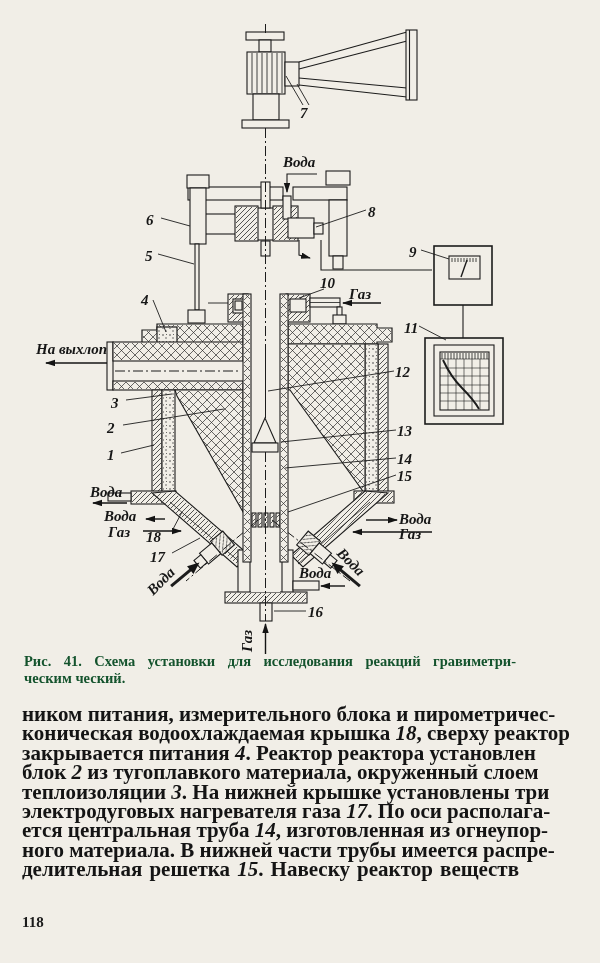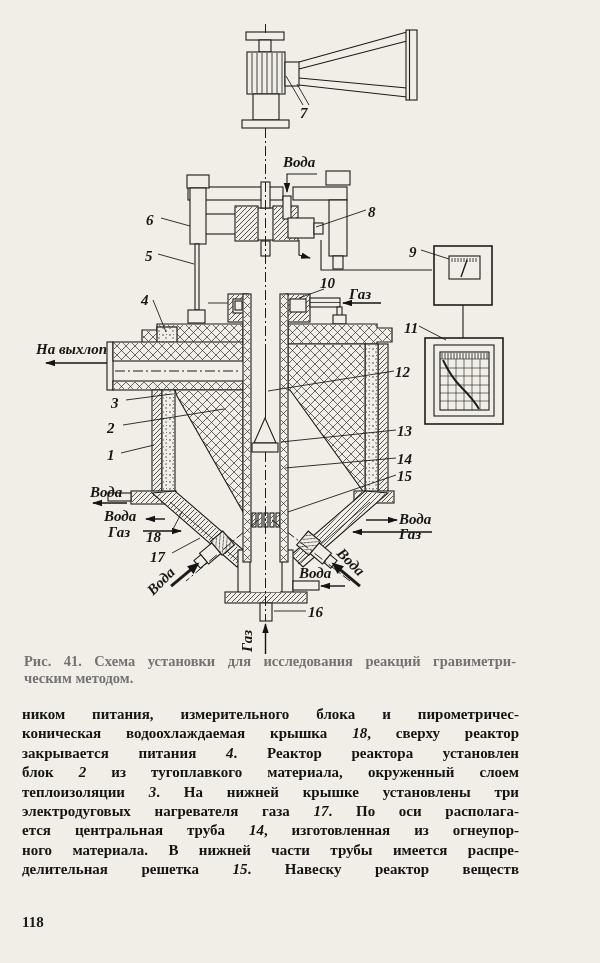--- a/index.html
+++ b/index.html
@@ -7,27 +7,27 @@
     width:600px;height:963px;position:relative;overflow:hidden;
     background:#f1eee7;color:#1b1b1b;
     font-family:"Liberation Serif", serif;
   }
   .fig{position:absolute;left:0;top:4px;}
   svg text{font-family:"Liberation Serif", serif;fill:#161616;}
   .lbl{font-style:italic;font-weight:bold;font-size:15px;}
   .word{font-style:italic;font-weight:bold;font-size:15px;}
   .caption{
     position:absolute;left:24px;top:653px;width:492px;
-    font-size:14.5px;font-weight:bold;line-height:17px;color:#737373;
+    font-size:14.5px;font-weight:bold;line-height:17px;color:#14532d;
   }
   .caption .cl1{text-align:justify;text-align-last:justify;}
   .caption .cl2{text-align:left;}
   .bodytext{
     position:absolute;left:22px;top:705px;width:497px;
-    font-size:15px;font-weight:bold;color:#141414;
+    font-size:21px;font-weight:bold;color:#141414;
   }
   .bodytext .tline{
     text-align:justify;text-align-last:justify;line-height:19.4px;white-space:nowrap;
   }
   .bodytext .tline i{font-style:italic;}
   .pagenum{
     position:absolute;left:22px;top:914px;font-size:15px;font-weight:bold;text-align:center;
   }
 </style>
 </head>
@@ -313,21 +313,21 @@
     <text class="word" x="299" y="574">Вода</text>
     <text class="word" transform="translate(153,592) rotate(-45)">Вода</text>
     <text class="word" transform="translate(336,550) rotate(45)">Вода</text>
     <text class="word" transform="translate(252,648) rotate(-90)">Газ</text>
   </g>
 </svg>
 </div>
 
 <div class="caption">
   <div class="cl1">Рис. 41. Схема установки для исследования реакций гравиметри-</div>
-  <div class="cl2">ческим методом.</div>
+  <div class="cl2">ческим ческий.</div>
 </div>
 
 <div class="bodytext">
     <div class="tline"><span>ником питания, измерительного блока и пирометричес-</span></div>
     <div class="tline"><span>коническая водоохлаждаемая крышка </span><i>18</i><span>, сверху реактор</span></div>
     <div class="tline"><span>закрывается питания </span><i>4</i><span>. Реактор реактора установлен</span></div>
     <div class="tline"><span>блок </span><i>2</i><span> из тугоплавкого материала, окруженный слоем</span></div>
     <div class="tline"><span>теплоизоляции </span><i>3</i><span>. На нижней крышке установлены три</span></div>
     <div class="tline"><span>электродуговых нагревателя газа </span><i>17</i><span>. По оси располага-</span></div>
     <div class="tline"><span>ется центральная труба </span><i>14</i><span>, изготовленная из огнеупор-</span></div>

